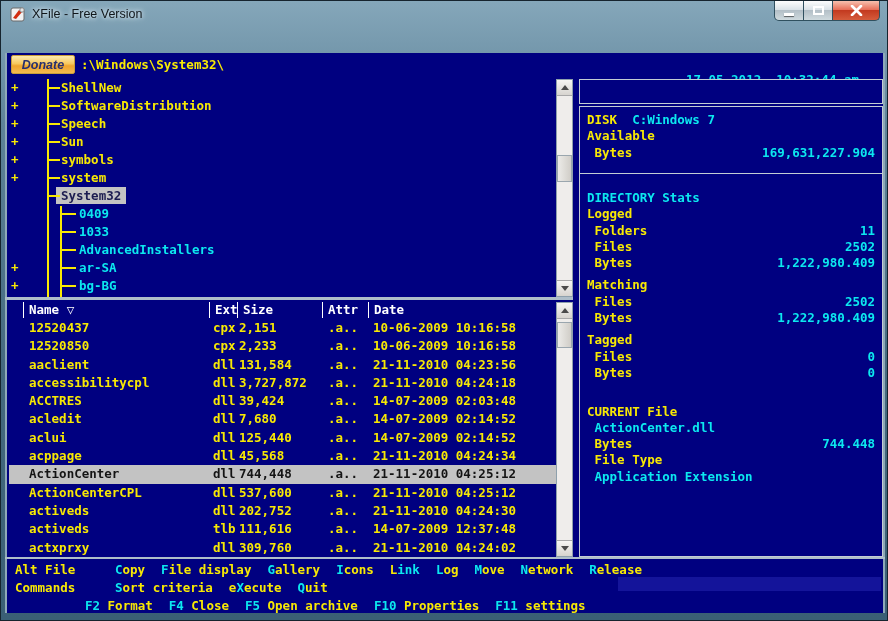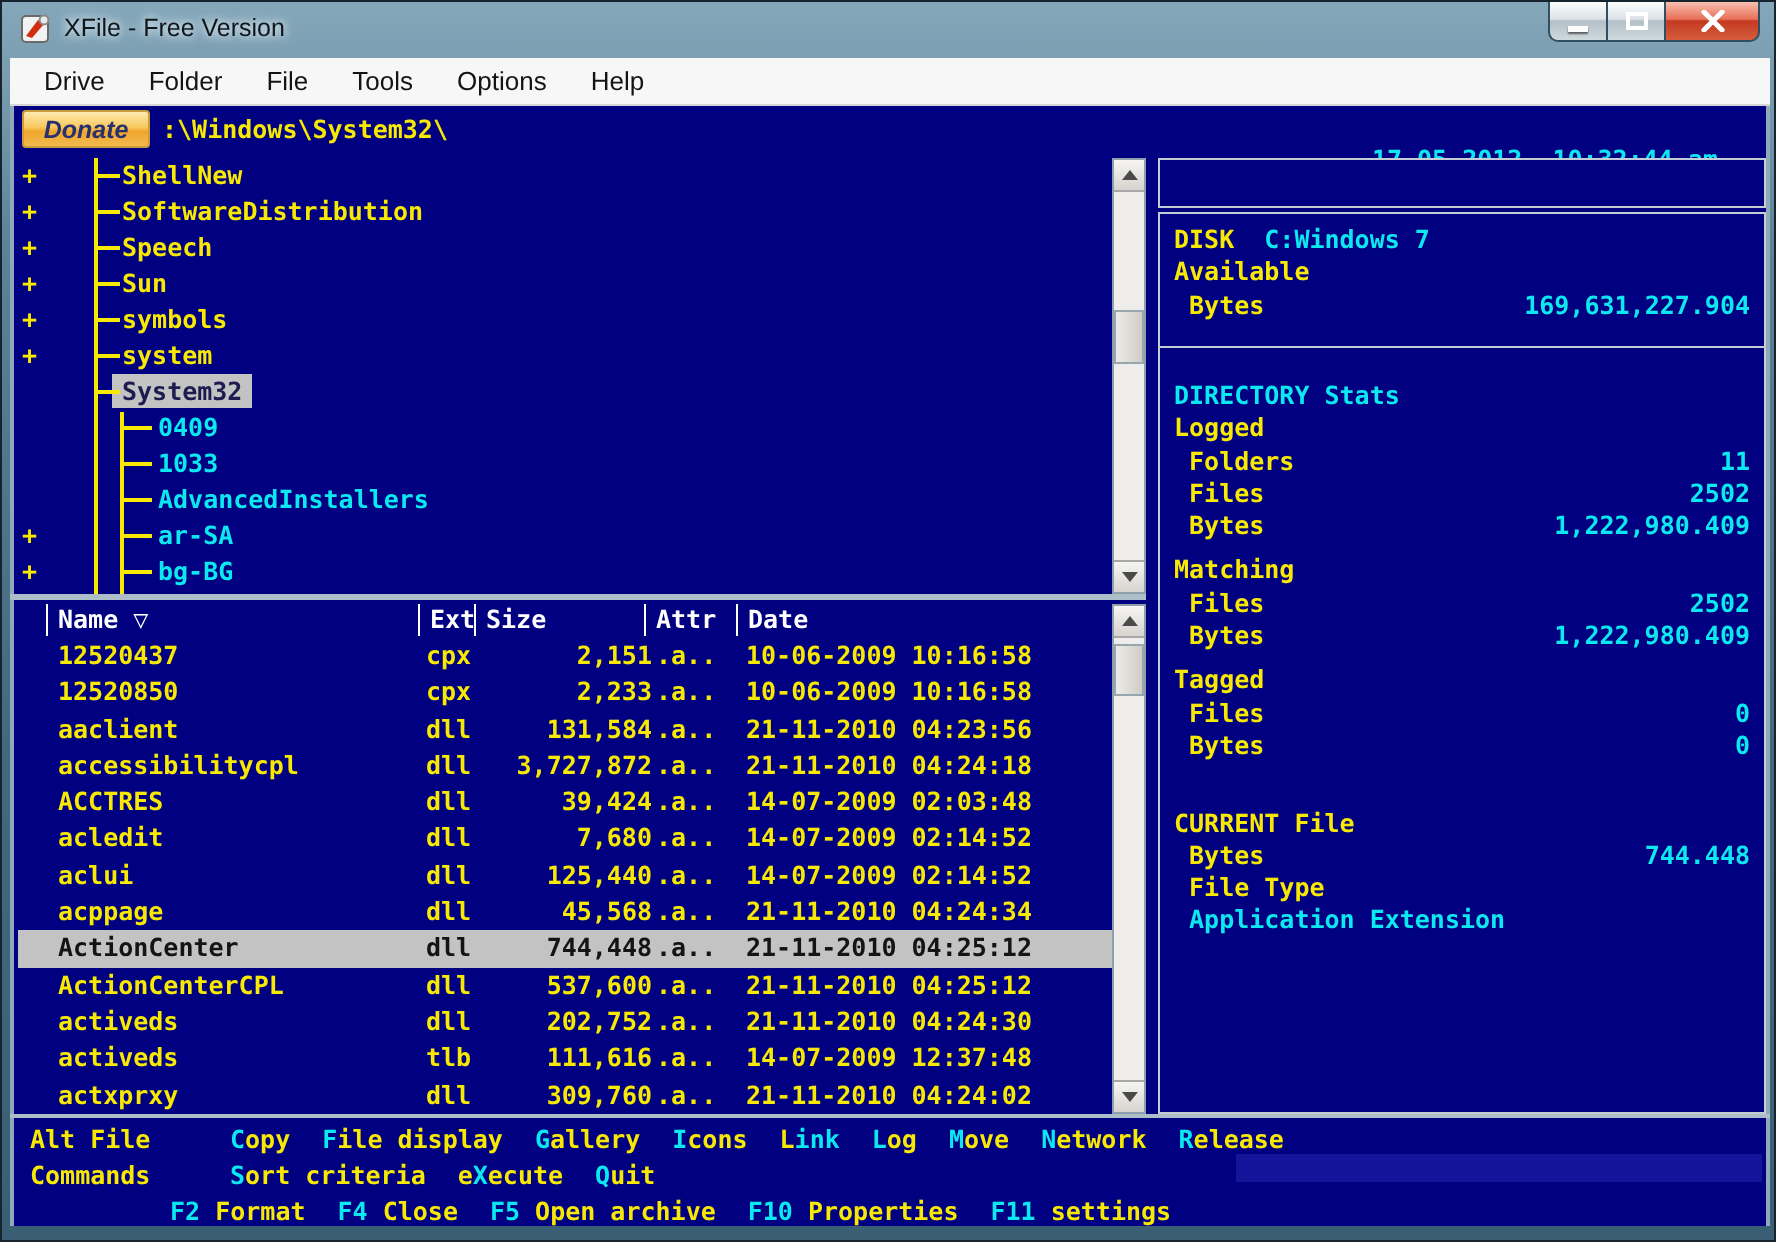--- a/index.html
+++ b/index.html
@@ -53,21 +53,21 @@
   
   .list-header{position:absolute;left:4px;top:249px;width:547px;height:17px;color:#fff;line-height:16px;}
   .hdr-cell{position:absolute;top:0;height:16px;border-left:1px solid #fff;padding-left:5px;white-space:pre;}
   .hc-name{left:14px;}.hc-ext{left:200px;}.hc-size{left:228px;}.hc-attr{left:313px;}.hc-date{left:359px;}
   .file-list{position:absolute;left:4px;top:266px;width:547px;height:238px;overflow:hidden;}
   .file-row{position:relative;height:18.3px;line-height:18px;color:var(--yellow);}
   .file-row.selected{background:var(--selection);color:#141414;}
   .fl-cell{position:absolute;top:0;white-space:pre;}
   .fc-name{left:20px;}
   .fc-ext{left:204px;}
-  .fc-size{left:240px;width:77px;text-align:right;}
+  .fc-size{left:230px;width:77px;}
   .fc-attr{left:319px;}
   .fc-date{left:364px;}
   
   .scrollbar{position:absolute;width:17px;background:#efedeb;border:1px solid #8ea0ac;box-sizing:border-box;}
   .sb-btn{position:absolute;left:0;width:15px;height:16px;background:linear-gradient(180deg,#f6f5f3,#d7d4cf);border-bottom:1px solid #a8a8a8;box-sizing:border-box;display:flex;align-items:center;justify-content:center;}
   .sb-btn.up{top:0;}
   .sb-btn.down{bottom:0;border-bottom:none;border-top:1px solid #a8a8a8;}
   .arr{width:0;height:0;border-left:4px solid transparent;border-right:4px solid transparent;}
   .arr.up{border-bottom:5px solid #4a4a4a;}
   .arr.down{border-top:5px solid #4a4a4a;}
@@ -116,28 +116,20 @@
           </svg>
       </div>
       <div class="wbtn close">
         <svg width="13" height="11" viewBox="0 0 13 11">
             <path d="M2 1 L11 10 M11 1 L2 10" stroke="#fff" stroke-width="2.6" stroke-linecap="round"></path>
           </svg>
       </div>
     </div>
   </div>
 
-  <div class="menubar" id="menubar">
-      <div class="menu-item">Drive</div>
-      <div class="menu-item">Folder</div>
-      <div class="menu-item">File</div>
-      <div class="menu-item">Tools</div>
-      <div class="menu-item">Options</div>
-      <div class="menu-item">Help</div>
-    </div>
 
   <div class="client">
     <div class="edge l"></div>
     <div class="edge r"></div>
 
     <button class="donate">Donate</button>
     <span class="path c-yellow">:\Windows\System32\</span>
     <span class="clock c-cyan">
       <span>17-05-2012</span><span class="time">10:32:44 am</span>
     </span>
@@ -304,20 +296,21 @@
         <div class="info-row"><span class="c-yellow"> Files</span><span class="info-value c-cyan">2502</span></div>
         <div class="info-row"><span class="c-yellow"> Bytes</span><span class="info-value c-cyan">1,222,980.409</span></div>
         <div class="info-row gap-top"><span class="c-yellow">Matching</span></div>
         <div class="info-row"><span class="c-yellow"> Files</span><span class="info-value c-cyan">2502</span></div>
         <div class="info-row"><span class="c-yellow"> Bytes</span><span class="info-value c-cyan">1,222,980.409</span></div>
         <div class="info-row gap-top"><span class="c-yellow">Tagged</span></div>
         <div class="info-row"><span class="c-yellow"> Files</span><span class="info-value c-cyan">0</span></div>
         <div class="info-row"><span class="c-yellow"> Bytes</span><span class="info-value c-cyan">0</span></div>
         <div class="info-row"></div>
         <div class="info-row gap-top"><span class="c-yellow">CURRENT File</span></div>
+        <div class="info-row"><span class="c-cyan"> ActionCenter.dll</span></div>
         <div class="info-row"><span class="c-yellow"> Bytes</span><span class="info-value c-cyan">744.448</span></div>
         <div class="info-row"><span class="c-yellow"> File Type</span></div>
         <div class="info-row"><span class="c-cyan"> Application Extension</span></div>
       </div>
 
     <div class="hl-strip"></div>
     <div class="cmdbar" id="cmdbar">
         <div class="cmd-line line1"><span class="cmd-item"><span class="c-yellow">Alt File</span></span><span class="cmd-item"><span class="c-cyan">C</span><span class="c-yellow">opy</span></span><span class="cmd-item"><span class="c-cyan">F</span><span class="c-yellow">ile display</span></span><span class="cmd-item"><span class="c-cyan">G</span><span class="c-yellow">allery</span></span><span class="cmd-item"><span class="c-cyan">I</span><span class="c-yellow">cons</span></span><span class="cmd-item"><span class="c-yellow">L</span><span class="c-cyan">ink</span></span><span class="cmd-item"><span class="c-cyan">L</span><span class="c-yellow">og</span></span><span class="cmd-item"><span class="c-cyan">M</span><span class="c-yellow">ove</span></span><span class="cmd-item"><span class="c-cyan">N</span><span class="c-yellow">etwork</span></span><span class="cmd-item"><span class="c-cyan">R</span><span class="c-yellow">elease</span></span></div>
         <div class="cmd-line line2"><span class="cmd-item"><span class="c-yellow">Commands</span></span><span class="cmd-item"><span class="c-cyan">S</span><span class="c-yellow">ort criteria</span></span><span class="cmd-item"><span class="c-yellow">e</span><span class="c-cyan">X</span><span class="c-yellow">ecute</span></span><span class="cmd-item"><span class="c-cyan">Q</span><span class="c-yellow">uit</span></span></div>
         <div class="cmd-line line3"><span class="cmd-item"><span class="c-cyan">F2</span><span class="c-yellow"> Format</span></span><span class="cmd-item"><span class="c-cyan">F4</span><span class="c-yellow"> Close</span></span><span class="cmd-item"><span class="c-cyan">F5</span><span class="c-yellow"> Open archive</span></span><span class="cmd-item"><span class="c-cyan">F10</span><span class="c-yellow"> Properties</span></span><span class="cmd-item"><span class="c-cyan">F11</span><span class="c-yellow"> settings</span></span></div>

